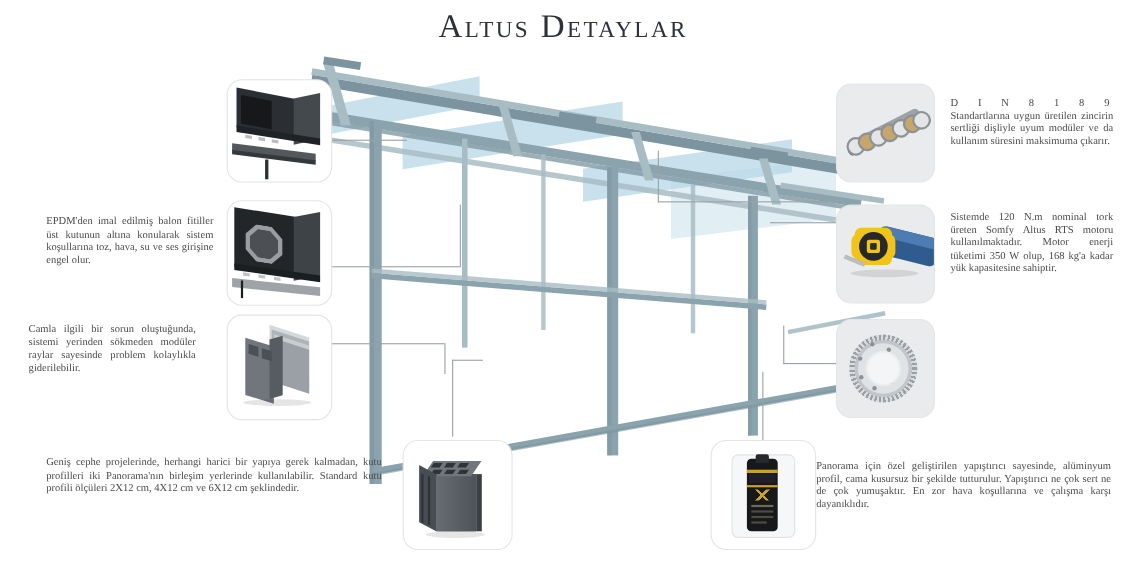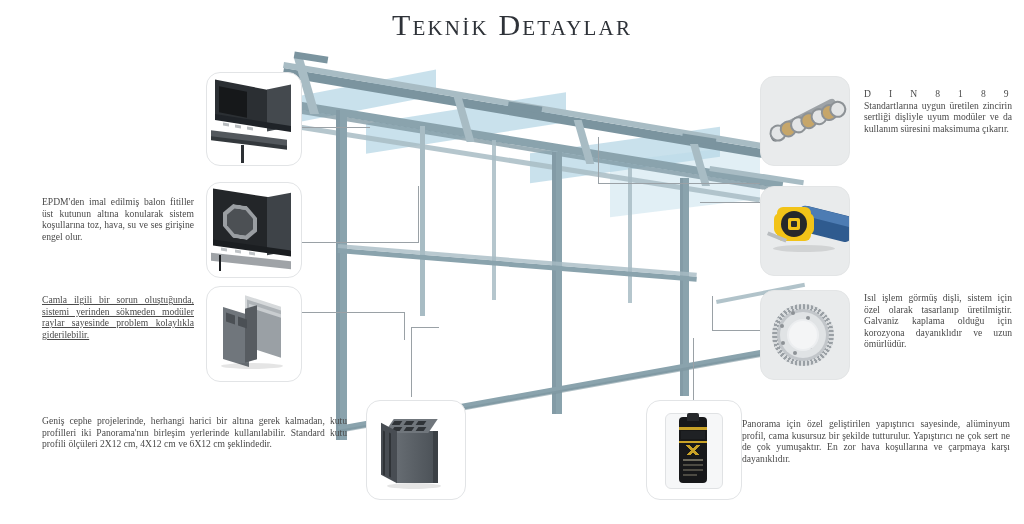--- a/index.html
+++ b/index.html
@@ -63,21 +63,21 @@
   .glass{position:absolute;background:rgba(183,215,230,0.75);}
 
   
   .sh{position:absolute;}
 </style>
 </head>
 <body>
 
 <div class="stage">
 
-  <div class="page-title">Teknik Detaylar</div>
+  <div class="page-title">Altus Detaylar</div>
 
   <div class="pergola">
 
     <div class="glass" style="left:6px;top:36px;width:150px;height:26px;transform:skewY(-11deg);"></div>
     <div class="glass" style="left:86px;top:60px;width:200px;height:30px;transform:skewY(-9deg);"></div>
     <div class="glass" style="left:250px;top:92px;width:190px;height:30px;transform:skewY(-8deg);"></div>
     <div class="glass" style="left:330px;top:105px;width:150px;height:55px;transform:skewY(-7deg);opacity:.55;"></div>
 
     <div class="beam dk" style="left:4px;top:20px;width:505px;height:9px;transform:rotate(9.6deg);transform-origin:left top;"></div>
     <div class="beam lt" style="left:4px;top:14px;width:505px;height:6px;transform:rotate(9.6deg);transform-origin:left top;"></div>
@@ -136,33 +136,33 @@
   <div class="ln h" style="left:700px;top:202px;width:60px;"></div>
 
   <div class="ln h" style="left:712px;top:330px;width:48px;"></div>
   <div class="ln v" style="left:712px;top:296px;height:35px;"></div>
 
   <div class="ln v" style="left:693px;top:338px;height:62px;"></div>
 
 
   <div class="txt" style="left:42px;top:196px;width:152px;">EPDM'den imal edilmiş balon fitiller üst kutunun altına konularak sistem koşullarına toz, hava, su ve ses girişine engel olur.</div>
 
-  <div class="txt" style="left:42px;top:294px;width:152px;text-decoration:underline;">Camla ilgili bir sorun oluştuğunda, sistemi yerinden sökmeden modüler raylar sayesinde problem kolaylıkla giderilebilir.</div>
+  <div class="txt" style="left:26px;top:294px;width:152px;">Camla ilgili bir sorun oluştuğunda, sistemi yerinden sökmeden modüler raylar sayesinde problem kolaylıkla giderilebilir.</div>
 
   <div class="txt" style="left:864px;top:88px;width:148px;">
     <span class="lead">D I N  8 1 8 9</span>
     <span>Standartlarına uygun üretilen zincirin sertliği dişliyle uyum modüler ve da kullanım süresini maksimuma çıkarır.</span>
   </div>
 
-
-  <div class="txt" style="left:864px;top:292px;width:148px;">Isıl işlem görmüş dişli, sistem için özel olarak tasarlanıp üretilmiştir. Galvaniz kaplama olduğu için korozyona dayanıklıdır ve uzun ömürlüdür.</div>
-
-  <div class="txt" style="left:42px;top:415px;width:305px;">Geniş cephe projelerinde, herhangi harici bir altına gerek kalmadan, kutu profilleri iki Panorama'nın birleşim yerlerinde kullanılabilir. Standard kutu profili ölçüleri 2X12 cm, 4X12 cm ve 6X12 cm şeklindedir.</div>
-
-  <div class="txt" style="left:742px;top:418px;width:268px;">Panorama için özel geliştirilen yapıştırıcı sayesinde, alüminyum profil, cama kusursuz bir şekilde tutturulur. Yapıştırıcı ne çok sert ne de çok yumuşaktır. En zor hava koşullarına ve çarpmaya karşı dayanıklıdır.</div>
+  <div class="txt" style="left:864px;top:192px;width:148px;">Sistemde 120 N.m nominal tork üreten Somfy Altus RTS motoru kullanılmaktadır. Motor enerji tüketimi 350 W olup, 168 kg'a kadar yük kapasitesine sahiptir.</div>
+
+
+  <div class="txt" style="left:42px;top:415px;width:305px;">Geniş cephe projelerinde, herhangi harici bir yapıya gerek kalmadan, kutu profilleri iki Panorama'nın birleşim yerlerinde kullanılabilir. Standard kutu profili ölçüleri 2X12 cm, 4X12 cm ve 6X12 cm şeklindedir.</div>
+
+  <div class="txt" style="left:742px;top:418px;width:268px;">Panorama için özel geliştirilen yapıştırıcı sayesinde, alüminyum profil, cama kusursuz bir şekilde tutturulur. Yapıştırıcı ne çok sert ne de çok yumuşaktır. En zor hava koşullarına ve çalışma karşı dayanıklıdır.</div>
 
   <div class="card" style="left:206px;top:72px;width:94px;height:92px;">
     <div class="scene">
 
       <div class="sh" style="left:8px;top:12px;width:56px;height:36px;background:#2b2f33;transform:skewY(11deg);"></div>
       <div class="sh" style="left:60px;top:14px;width:24px;height:42px;background:#44494e;transform:skewY(-12deg);"></div>
 
       <div class="sh" style="left:12px;top:16px;width:28px;height:26px;background:#16181a;transform:skewY(11deg);"></div>
 
       <div class="sh" style="left:8px;top:47px;width:76px;height:6px;background:#1f2328;transform:skewY(9deg);"></div>

